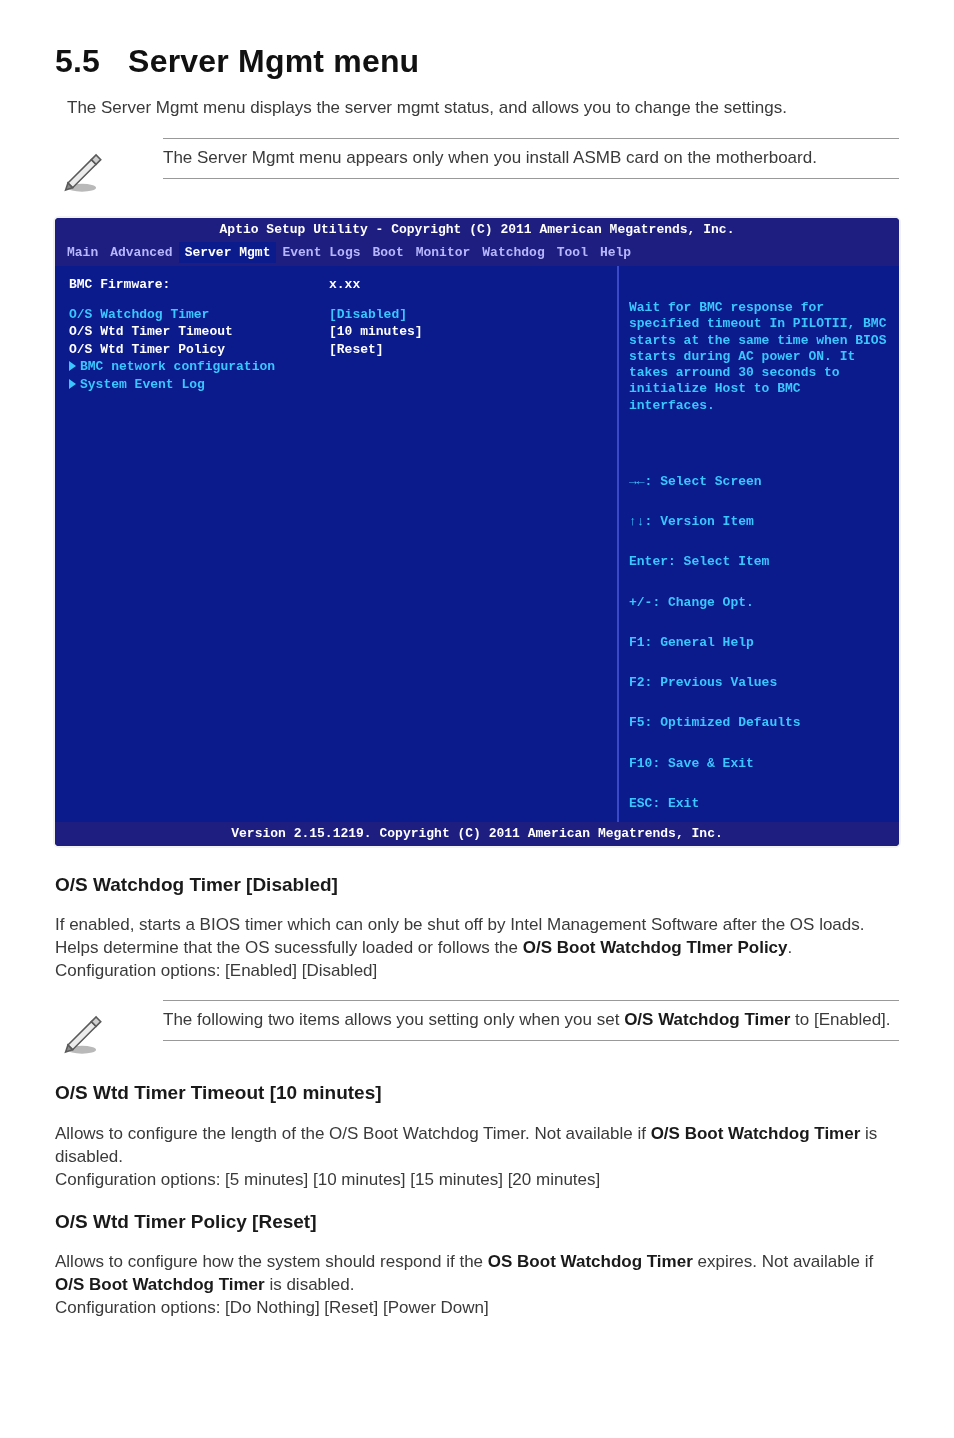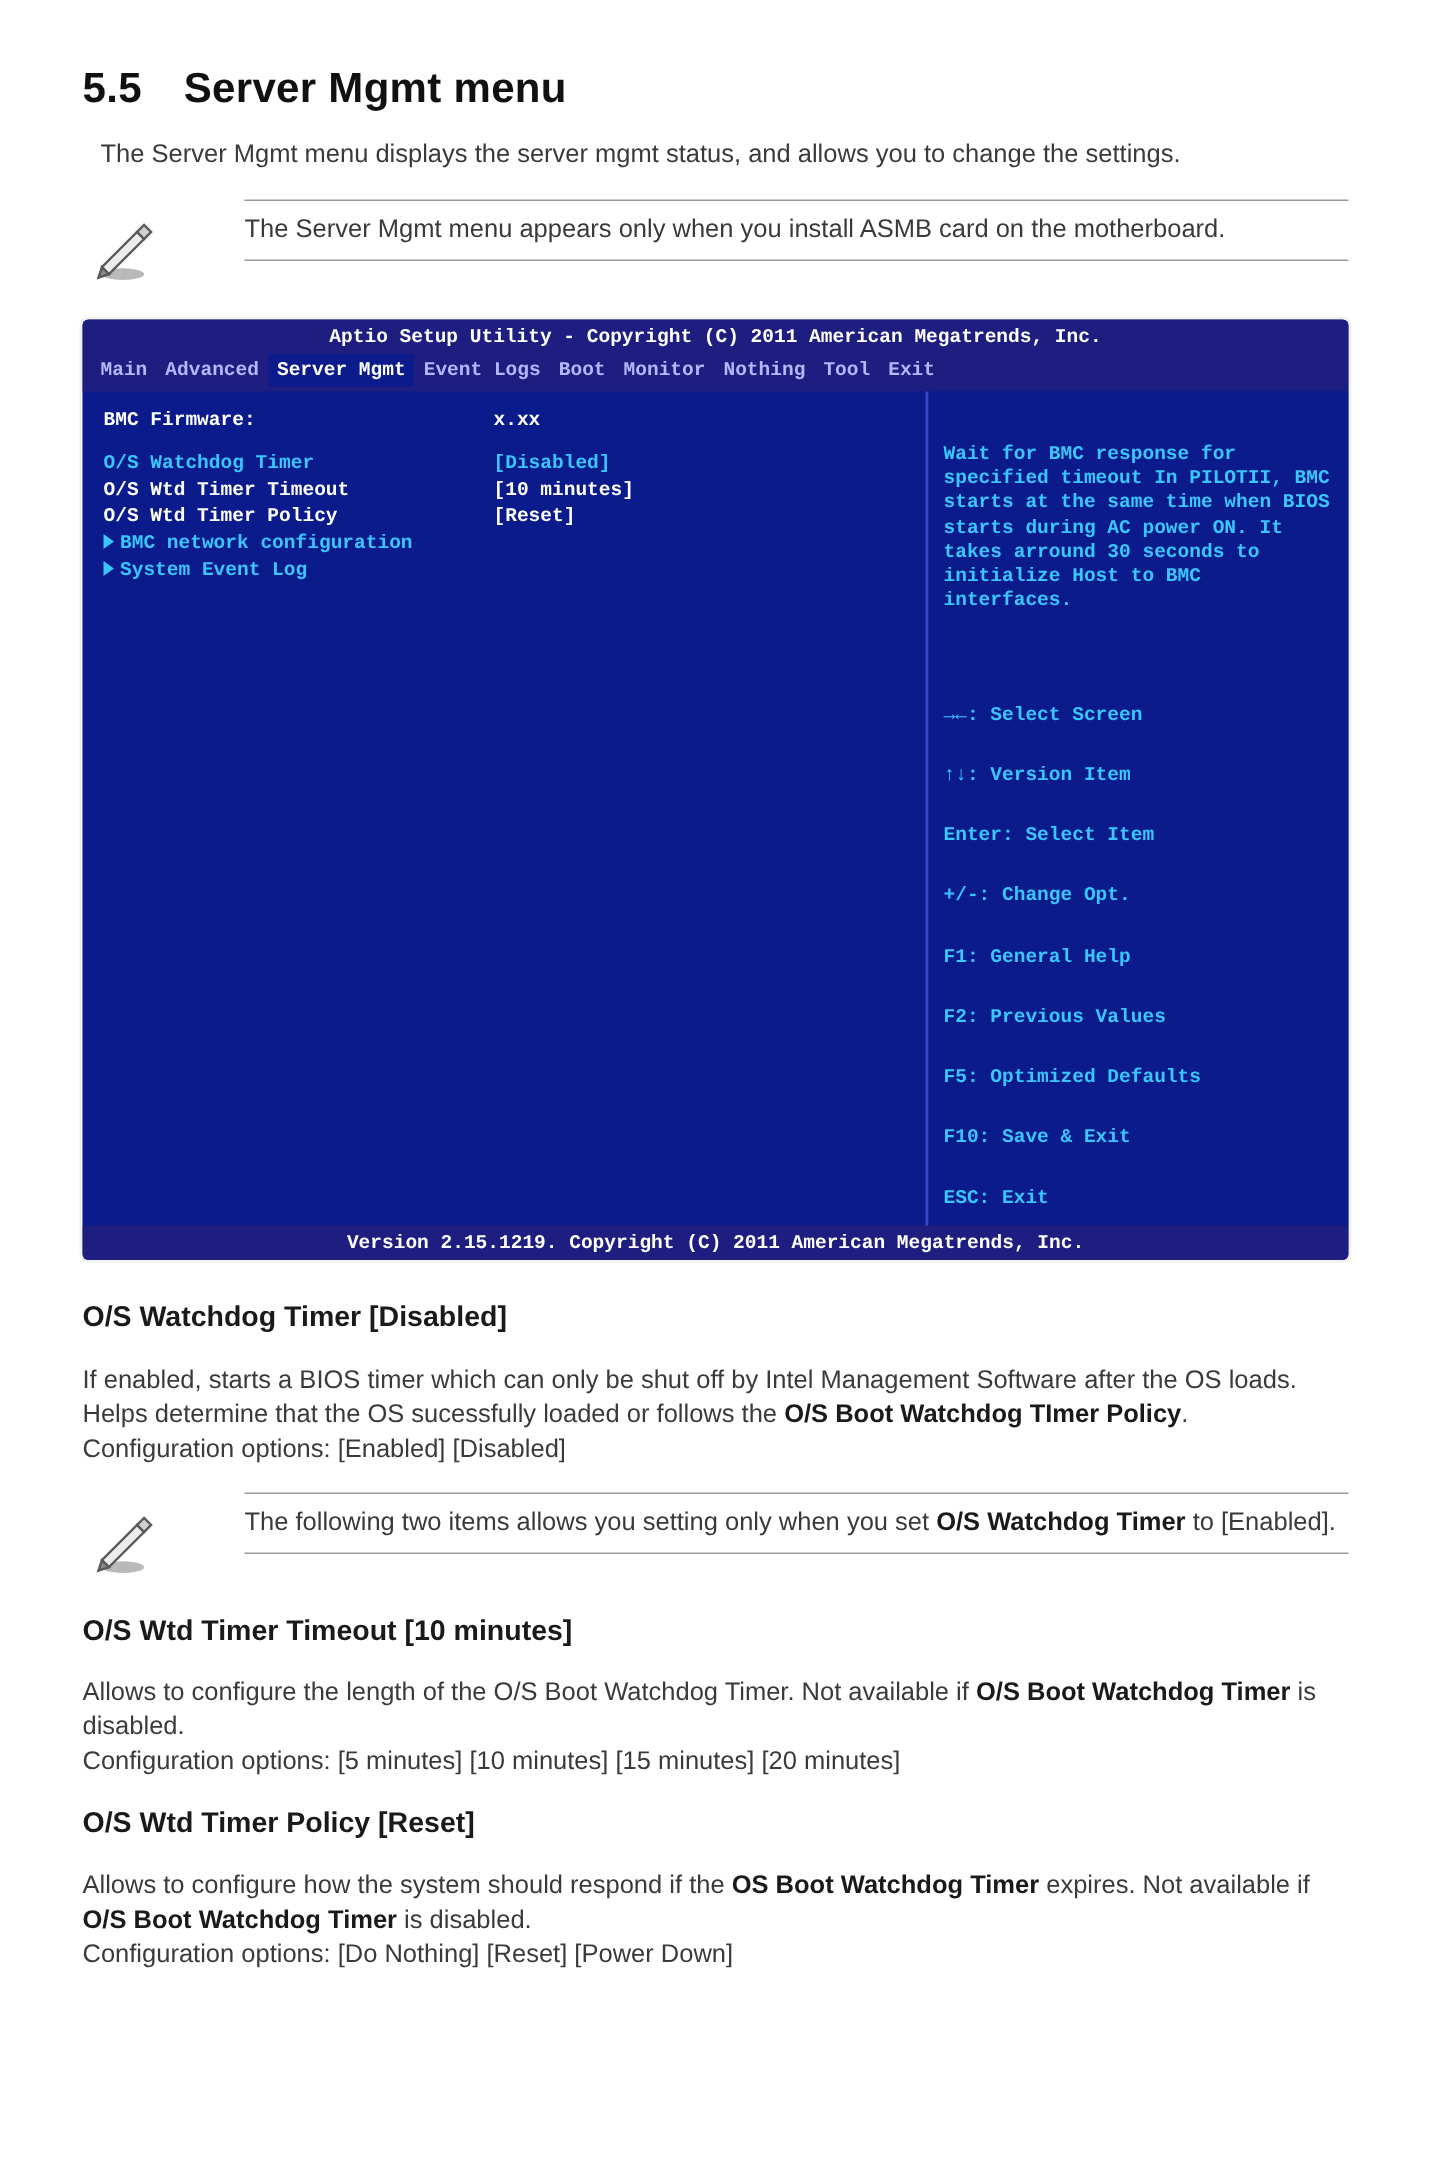--- a/index.html
+++ b/index.html
@@ -12,21 +12,21 @@
   }
   html,body{margin:0;padding:0;background:#fff;}
   body{
     font-family: Arial, Helvetica, sans-serif;
     color:var(--body-text);
     font-size:17px;
     line-height:1.35;
     padding:40px 55px 20px;
   }
   h1.section-title{
-    font-size:28px;
+    font-size:32px;
     font-weight:bold;
     margin:0 0 14px;
     color:#111;
     letter-spacing:0.2px;
   }
   h1.section-title .num{margin-right:28px;}
   p.intro{margin:0 12px 18px;}
   .note-row{
     display:flex;
     align-items:flex-start;
@@ -142,23 +142,23 @@
 
 <div class="bios">
   <div class="bios-top">Aptio Setup Utility - Copyright (C) 2011 American Megatrends, Inc.</div>
   <div class="bios-menubar">
     <span class="tab">Main</span>
     <span class="tab">Advanced</span>
     <span class="tab active">Server Mgmt</span>
     <span class="tab">Event Logs</span>
     <span class="tab">Boot</span>
     <span class="tab">Monitor</span>
-    <span class="tab">Nothing</span>
+    <span class="tab">Watchdog</span>
     <span class="tab">Tool</span>
-    <span class="tab">Exit</span>
+    <span class="tab">Help</span>
   </div>
   <div class="bios-body">
     <div class="bios-left">
       <div class="bios-row">
         <span class="lab">BMC Firmware:</span>
         <span>x.xx</span>
       </div>
       <div style="height:12px"></div>
       <div class="bios-row cyan">
         <span class="lab">O/S Watchdog Timer</span>

